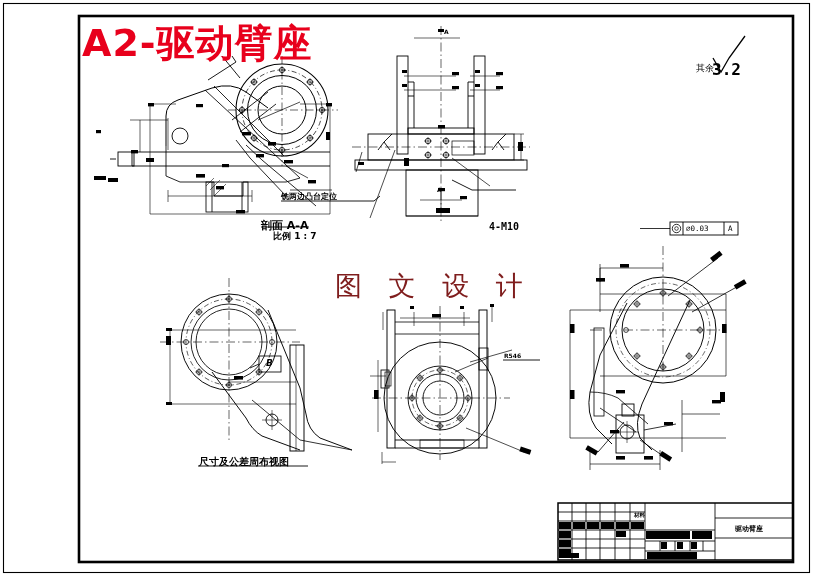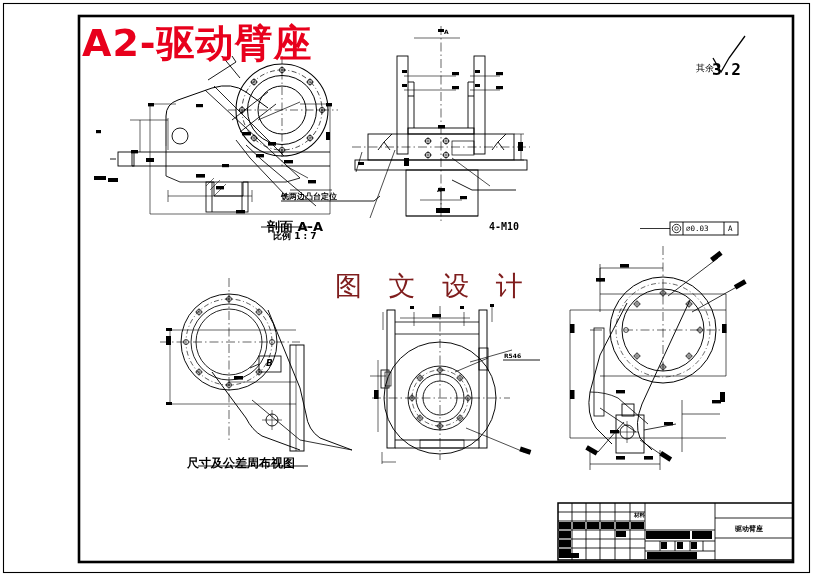--- a/index.html
+++ b/index.html
@@ -582,27 +582,27 @@
 <div class="txt" id="title-text">A2-驱动臂座</div>
 
 <div class="txt" id="watermark">图 文 设 计</div>
 
 <div class="txt cap" style="left:696px;top:62px;">其余</div>
 
 <div class="txt cap-mono" style="left:712px;top:60px;font-size:16px;">3.2</div>
 
 <div class="txt" style="left:281px;top:191px;font-size:8px;font-weight:bold;letter-spacing:0px;">铣两边凸台定位</div>
 
-<div class="txt" style="left:267px;top:218px;font-size:13px;font-weight:bold;">剖面 A-A</div>
+<div class="txt" style="left:261px;top:218px;font-size:11px;font-weight:bold;">剖面 A-A</div>
 
 <div class="txt" style="left:261px;top:230px;font-size:9px;font-weight:bold;margin-left:12px;">比例 1 : 7</div>
 
 <div class="txt cap-mono" style="left:489px;top:181px;font-size:10px;margin-top:40px;">4-M10</div>
 
-<div class="txt" style="left:187px;top:455px;font-size:12px;font-weight:bold;">尺寸及公差周布视图</div>
+<div class="txt" style="left:199px;top:455px;font-size:10px;font-weight:bold;">尺寸及公差周布视图</div>
 
 <div class="txt" style="left:266px;top:358px;font-size:9px;font-weight:bold;font-style:italic;">B</div>
 
 <div class="txt gd" style="left:686px;top:224px;">⌀0.03</div>
 
 <div class="txt gd" style="left:728px;top:224px;">A</div>
 
 <div class="txt tiny" style="left:504px;top:352px;font-size:6px;">R546</div>
 
 <div class="txt tiny" style="left:444px;top:28px;font-size:6px;">A</div>

